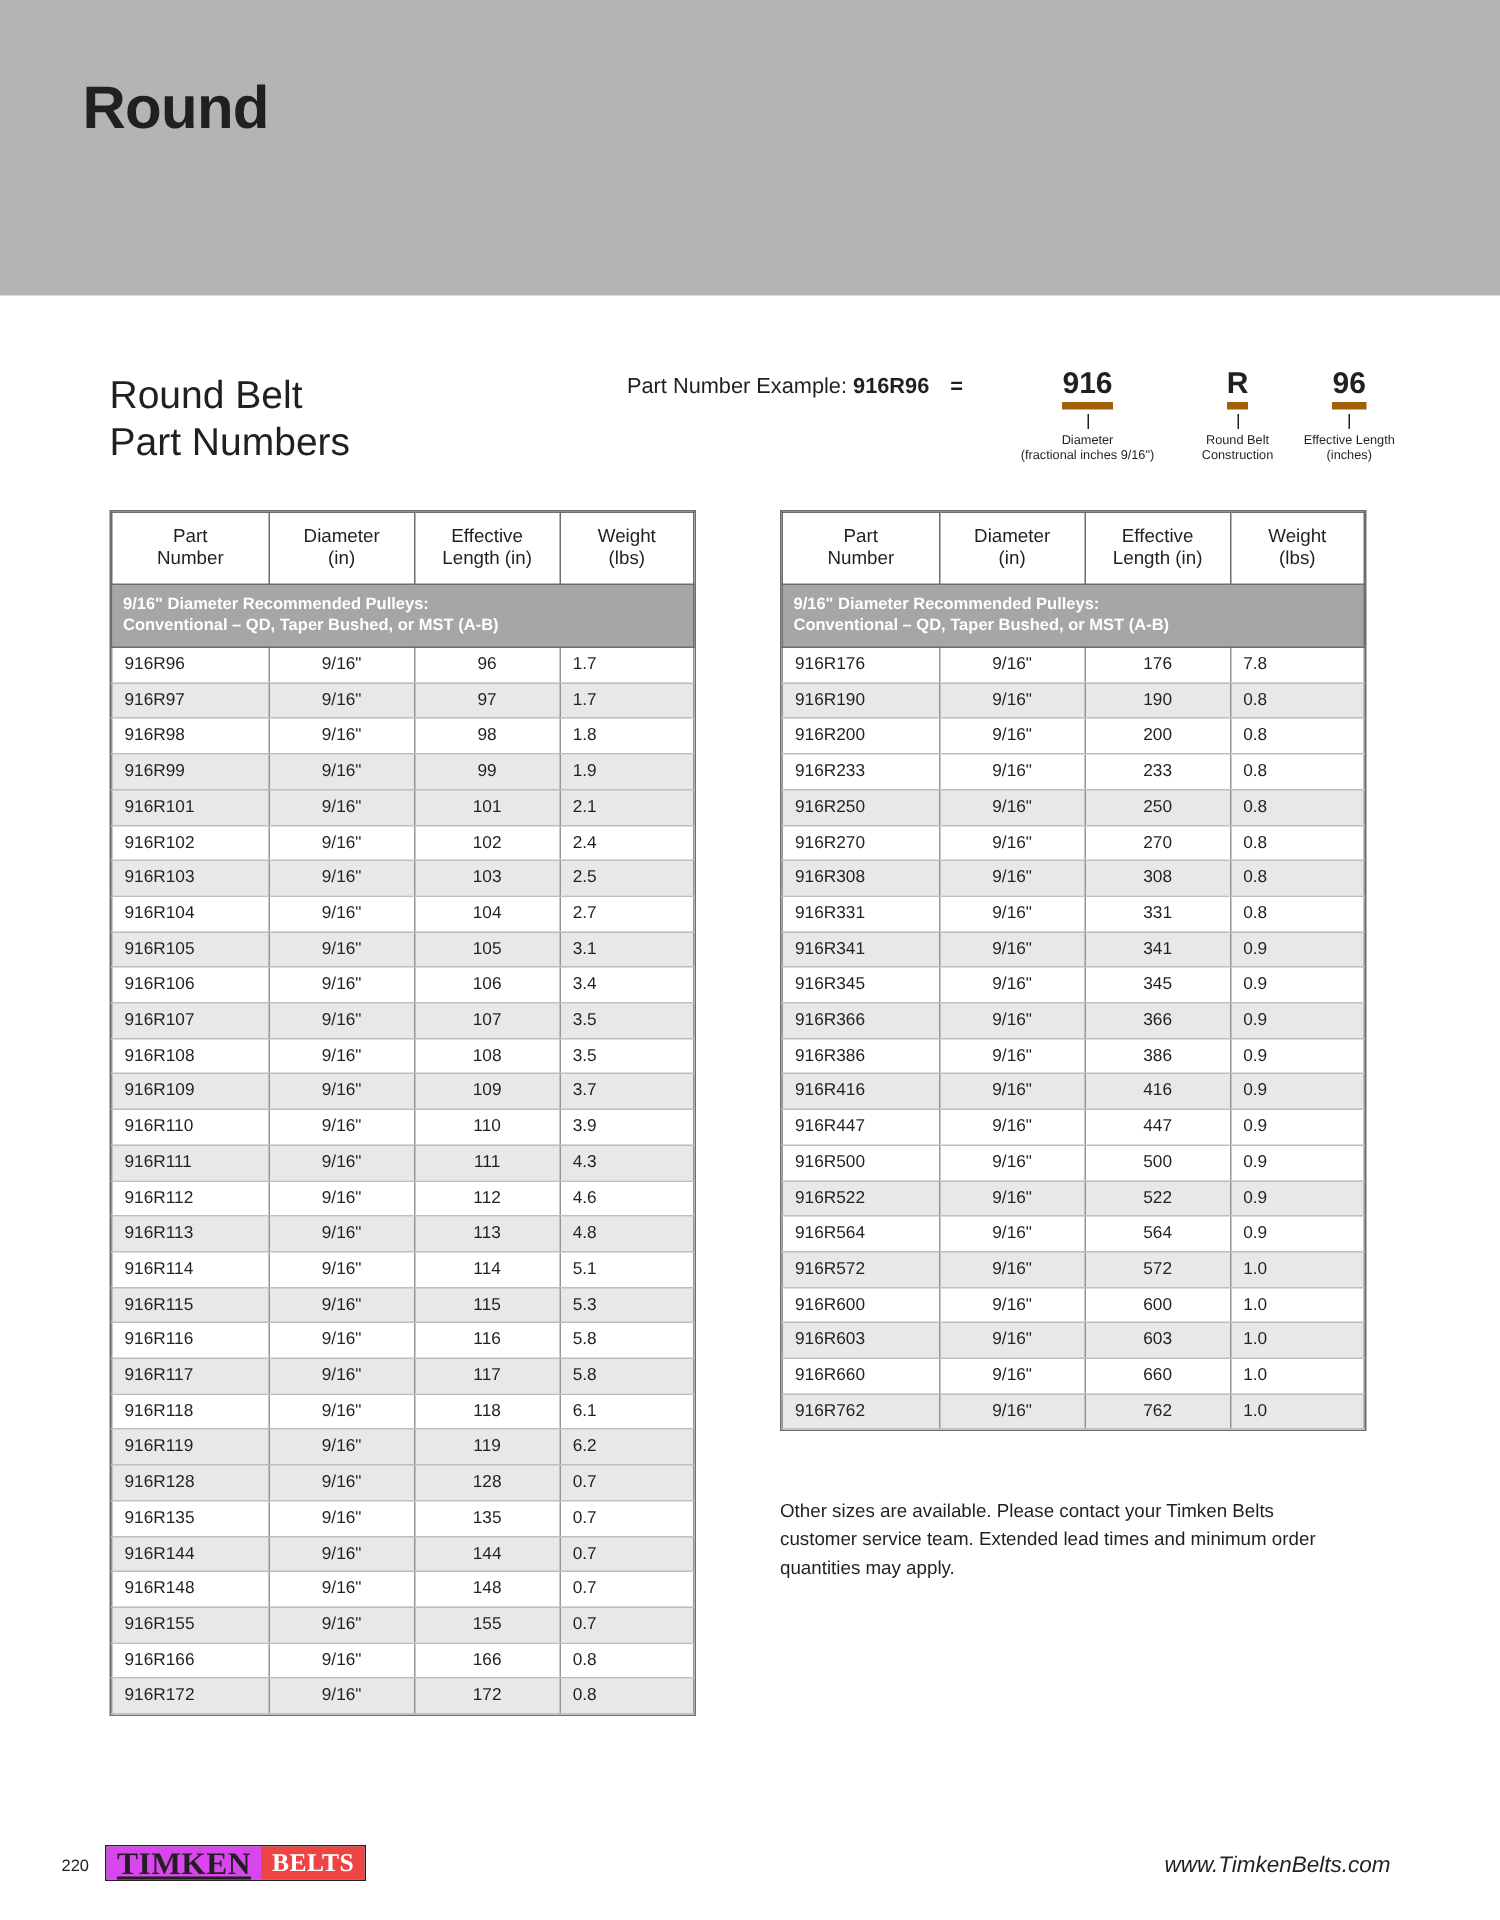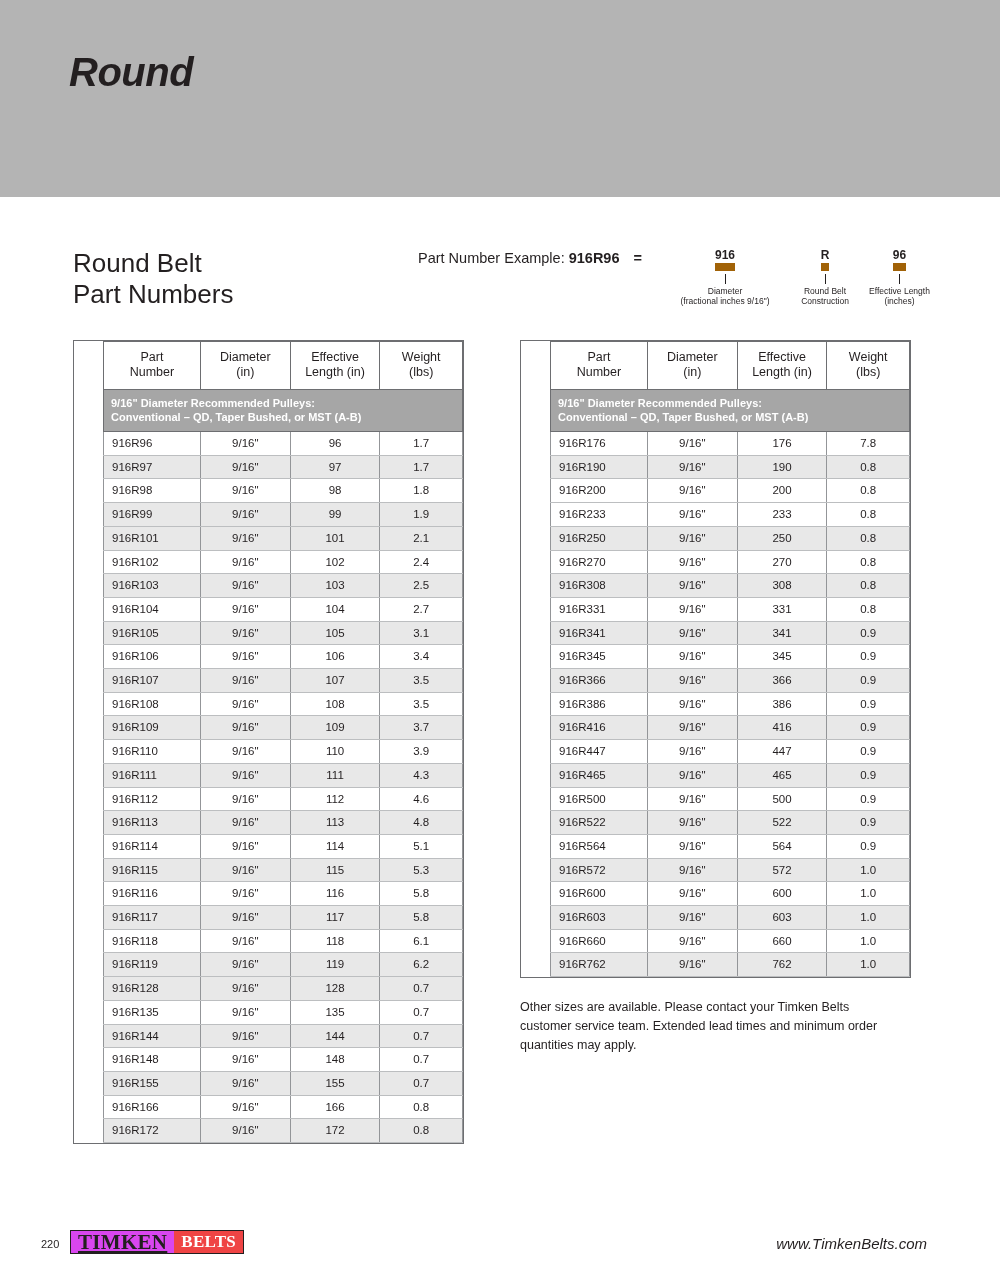--- a/index.html
+++ b/index.html
@@ -11,23 +11,23 @@
     overflow:hidden;
   }
   .page { position:relative; width:1000px; height:1280px; }
 
   
   .banner {
     position:absolute; left:0; top:0; width:1000px; height:197px;
     background:#b4b4b4;
   }
   .banner-title {
-    position:absolute; left:69px; top:52px;
+    position:absolute; left:55px; top:52px;
     font-size:40px; font-weight:bold; color:#231f20;
-    letter-spacing:-0.5px; line-height:1;font-style:italic;
+    letter-spacing:-0.5px; line-height:1;
   }
   .banner-sub {
     position:absolute; left:73px; top:100px;
     font-size:30px; color:#ffffff; font-weight:normal;
     line-height:1.1;
   }
 
   
   .sec-title {
     position:absolute; left:73px; top:248px;
@@ -39,39 +39,38 @@
   .pn-example {
     position:absolute; left:418px; top:250px;
     font-size:14.5px; color:#231f20; white-space:nowrap;
   }
   .pn-example b { font-weight:bold; }
   .pn-eq { margin-left:10px; font-weight:bold; }
 
   .pn-codes { position:absolute; left:670px; top:245px; width:260px; height:80px; }
   .pn-col { position:absolute; text-align:center; }
   .pn-code {
-    font-size:12px; font-weight:bold; color:#231f20;
-    border-bottom:8px solid #a16207; display:inline-block;
+    font-size:20px; font-weight:bold; color:#231f20;
+    border-bottom:5px solid #a16207; display:inline-block;
     padding-bottom:1px; line-height:1.1;
   }
   .pn-tick { width:1px; height:10px; background:#231f20; margin:3px auto 2px; }
   .pn-lbl { font-size:8.5px; line-height:10px; color:#231f20; white-space:nowrap; }
 
   .pn-col-1 { left:0px;   top:0px;  width:150px; margin-left:-20px; }
   .pn-col-2 { left:115px; top:0px;  width:80px; }
   .pn-col-3 { left:182px; top:0px;  width:95px; }
 
   
   .tbl {
     position:absolute;
     border:1px solid #6d6e71;
     border-collapse:collapse;
     font-size:11.5px;
     color:#231f20;
-    padding-left:29px;
   }
   .tbl-left  { left:73px;  top:340px; width:391px; }
   .tbl-right { left:520px; top:340px; width:391px; }
 
   .tbl table { border-collapse:collapse; width:100%; table-layout:fixed; }
 
   .tbl th.hdr {
     border:1px solid #6d6e71;
     font-weight:normal;
     font-size:12.5px;
@@ -103,21 +102,21 @@
     height:22.7px;
     padding:0 8px;
     line-height:22.7px;
   }
   .tbl tr.odd td.c  { background:#ffffff; }
   .tbl tr.even td.c { background:#e8e8e8; }
 
   .col-pn  { text-align:left; }
   .col-dia { text-align:center; }
   .col-len { text-align:center; }
-  .col-wt  { text-align:center; }
+  .col-wt  { }
 
   
   .w1 { width:27%; }
   .w2 { width:25%; }
   .w3 { width:25%; }
   .w4 { width:23%; }
 
   
   .note {
     position:absolute; left:520px; top:998px; width:380px;
@@ -523,26 +522,20 @@
             <td class="c col-dia">9/16"</td>
             <td class="c col-len">416</td>
             <td class="c col-wt">0.9</td>
           </tr>
           <tr class="odd">
             <td class="c col-pn">916R447</td>
             <td class="c col-dia">9/16"</td>
             <td class="c col-len">447</td>
             <td class="c col-wt">0.9</td>
           </tr>
-          <tr class="even">
-            <td class="c col-pn">916R465</td>
-            <td class="c col-dia">9/16"</td>
-            <td class="c col-len">465</td>
-            <td class="c col-wt">0.9</td>
-          </tr>
           <tr class="odd">
             <td class="c col-pn">916R500</td>
             <td class="c col-dia">9/16"</td>
             <td class="c col-len">500</td>
             <td class="c col-wt">0.9</td>
           </tr>
           <tr class="even">
             <td class="c col-pn">916R522</td>
             <td class="c col-dia">9/16"</td>
             <td class="c col-len">522</td>

